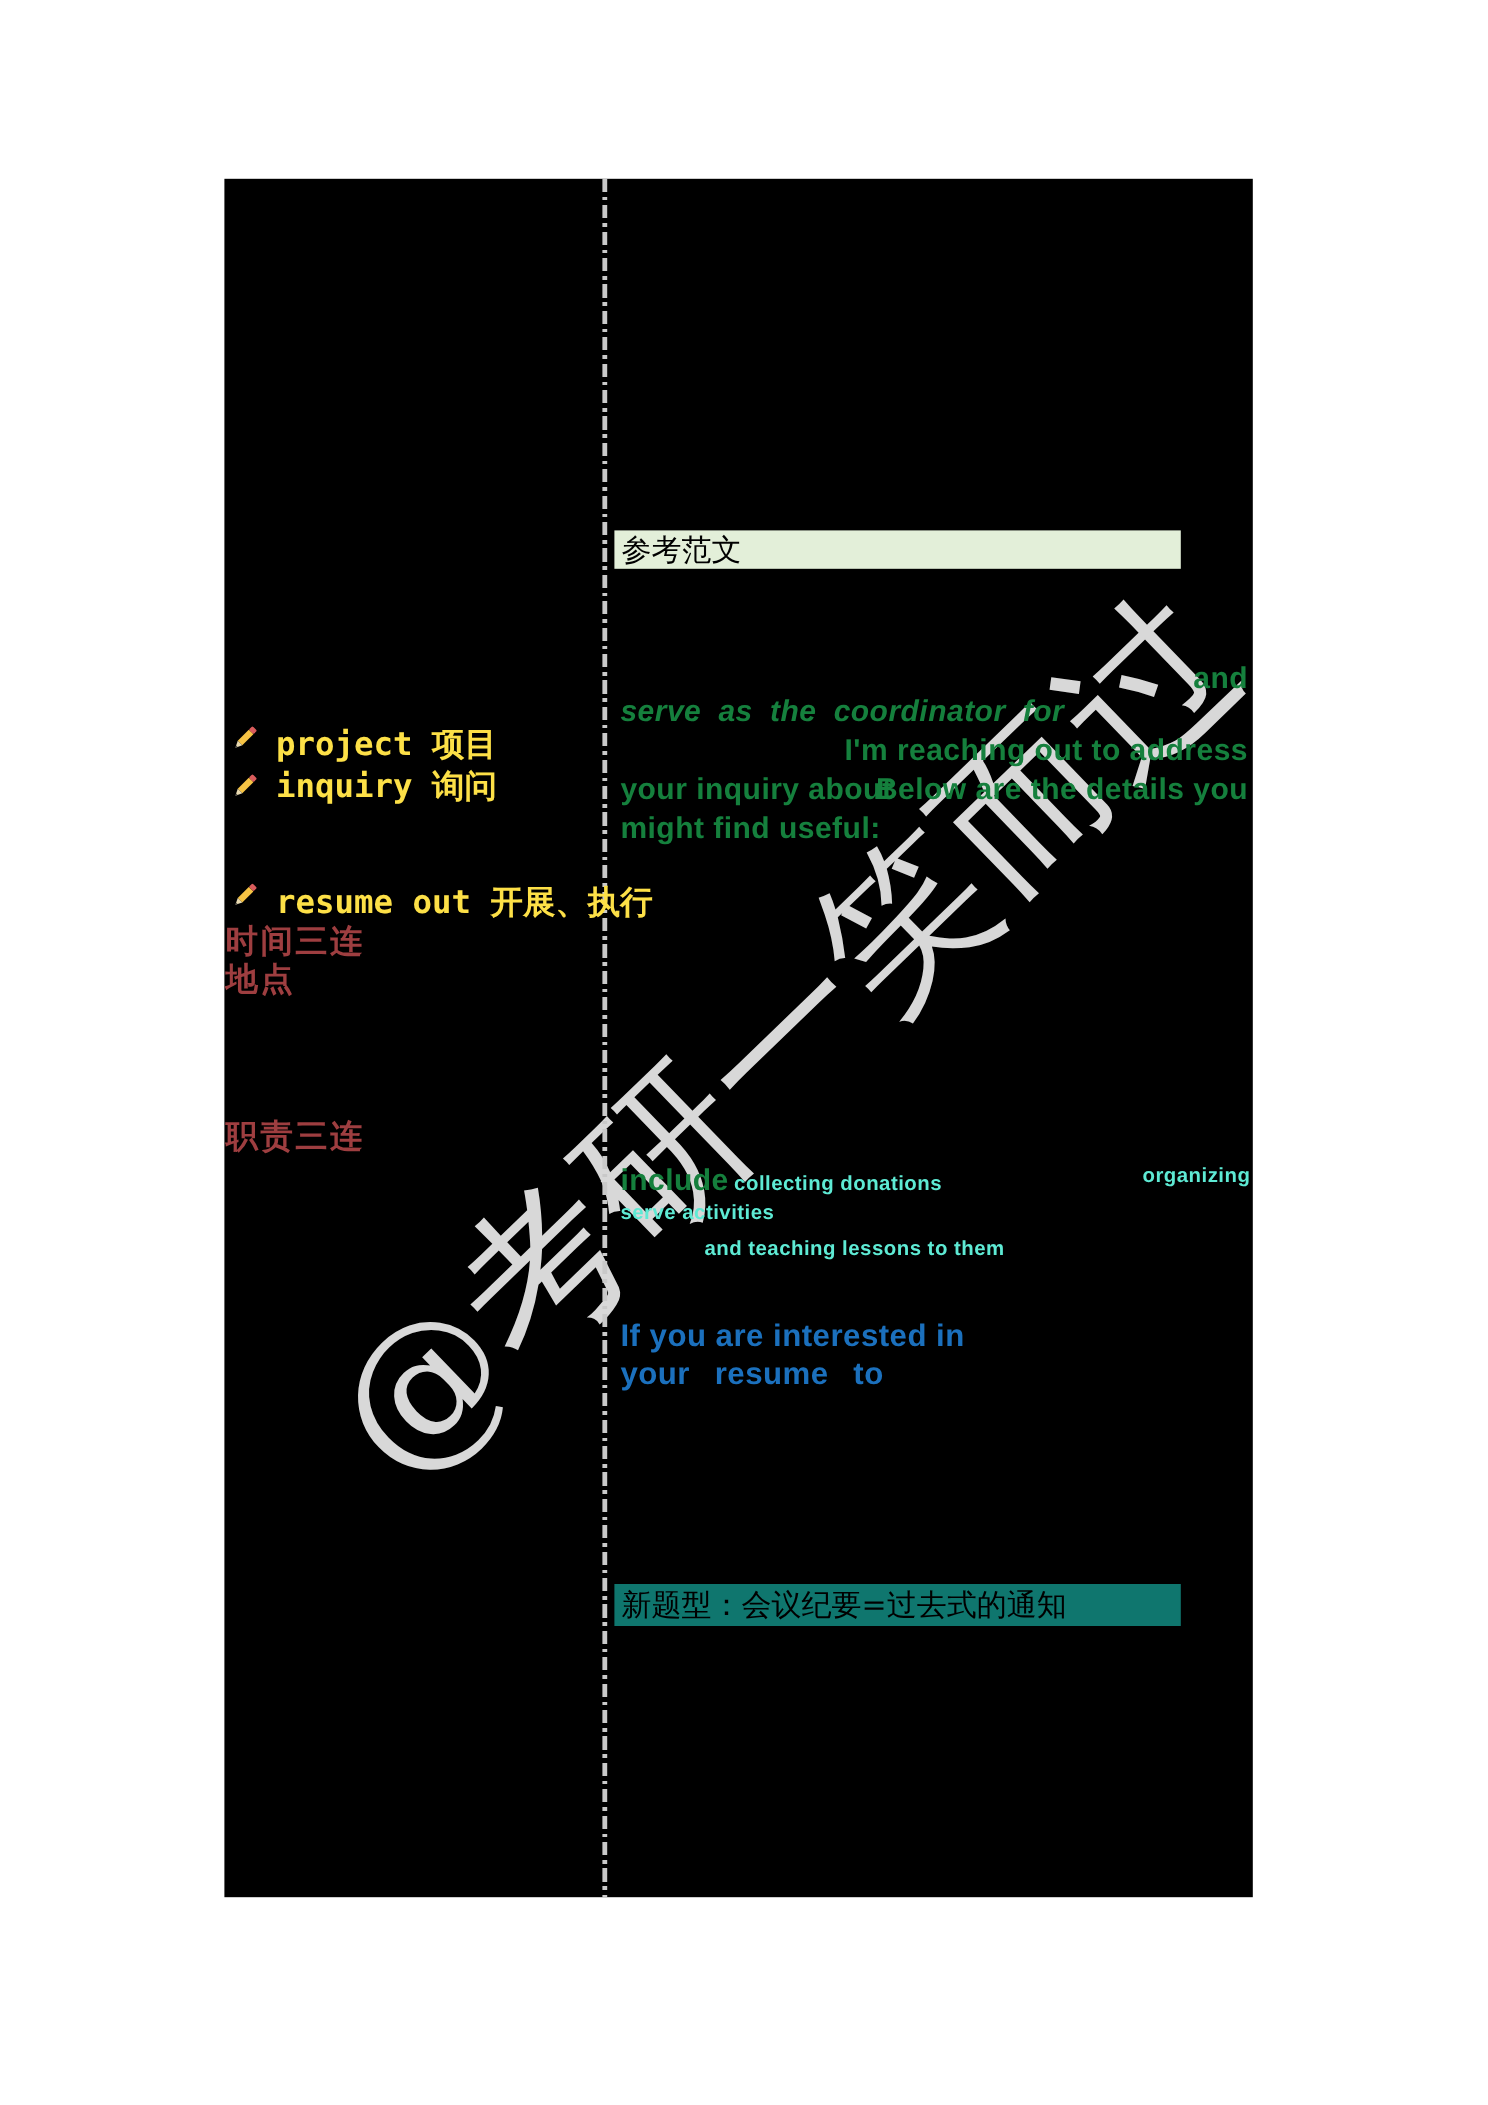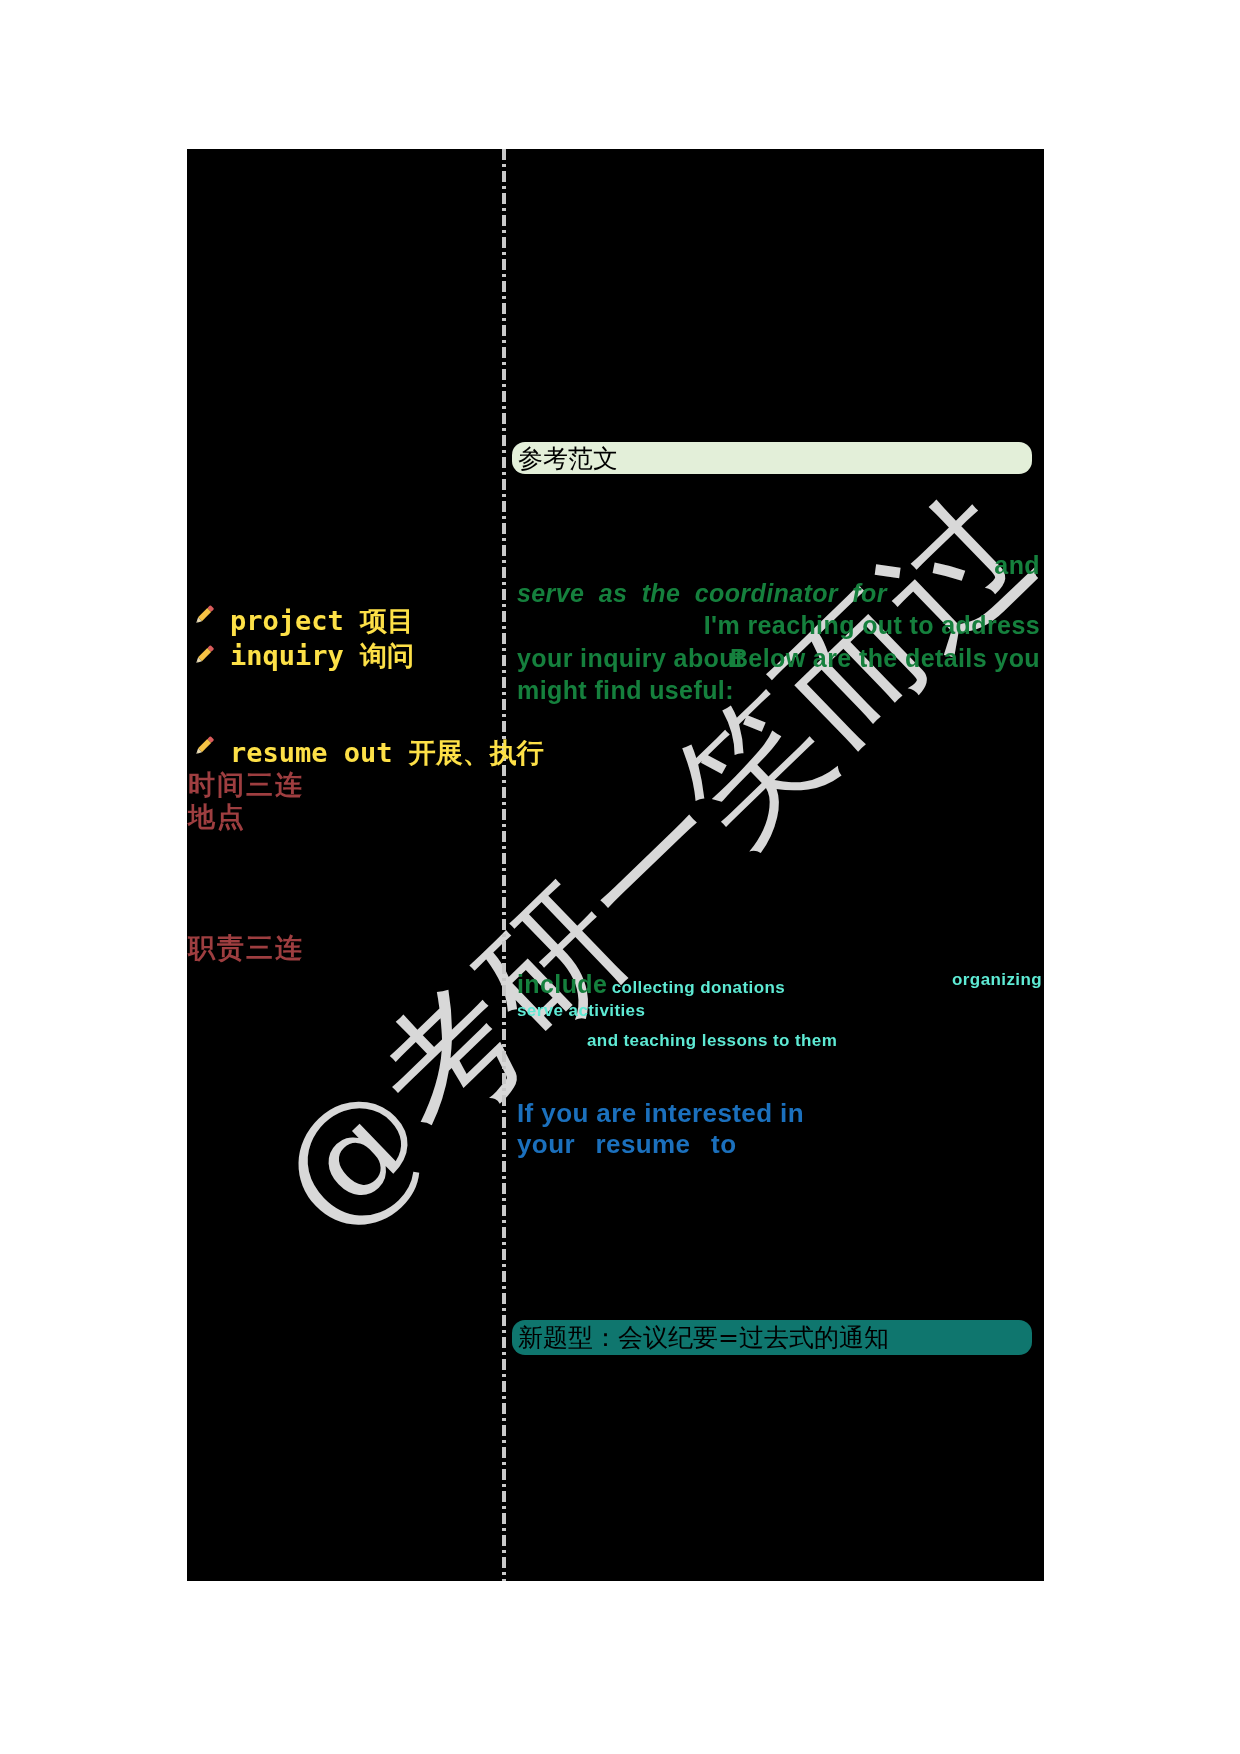--- a/index.html
+++ b/index.html
@@ -22,23 +22,23 @@
   .green{color:#5eead4;font-weight:600;font-size:17px;letter-spacing:0.4px;}
   .blue-rc{color:#1b70bd;font-weight:600;font-size:26px;letter-spacing:0.4px;}
   .right-align{text-align:right;}
 
   .vocab{color:#fde047;font-size:27px;font-weight:bold;
          font-family:"DejaVu Sans Mono",monospace;}
   .vocab .zh{font-family:"DejaVu Serif",serif;font-weight:bold;}
   .label-red{color:#9e3e40;font-size:27px;font-weight:bold;
              font-family:"DejaVu Serif",serif;letter-spacing:2px;}
 
-  .bar{position:absolute;left:325px;width:520px;z-index:3;display:flex;align-items:center;
+  .bar{position:absolute;left:325px;width:472px;z-index:3;display:flex;align-items:center;
        font-family:"DejaVu Serif",serif;color:#000000;font-size:25px;padding-left:6px;
-       box-sizing:border-box;border-radius:13px;}
+       box-sizing:border-box;}
   .bar-green{top:293px;height:32px;background:#e3efd9;}
   .bar-orange{top:1171px;height:35px;background:#0f766e;}
 
   .pencil{position:absolute;width:26px;height:26px;z-index:3;}
 </style>
 </head>
 <body>
 
 <div id="page">
   <div id="doc">

